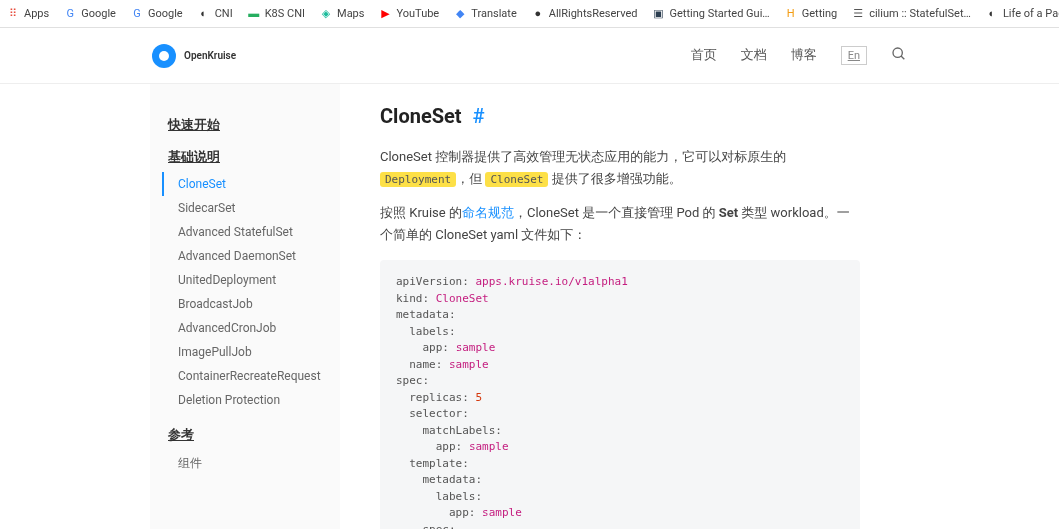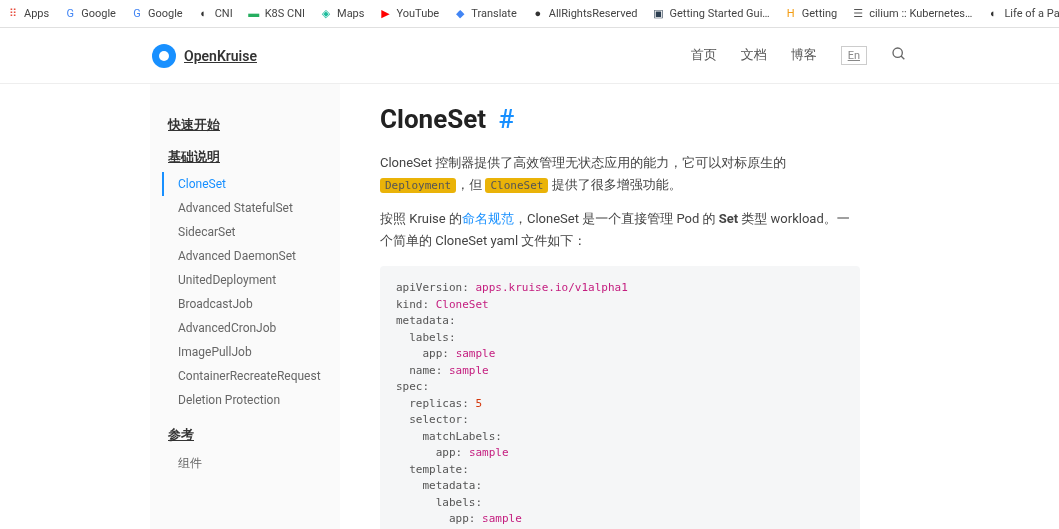--- a/index.html
+++ b/index.html
@@ -7,37 +7,37 @@
   
   .bookmarks-bar { height: 28px; border-bottom: 1px solid #e0e0e0; display: flex; align-items: center; padding: 0 6px; gap: 14px; font-size: 11px; color: #444; }
   .bookmarks-bar .bm { display: flex; align-items: center; gap: 4px; cursor: pointer; white-space: nowrap; }
   .bookmarks-bar .bm .ico { width: 14px; height: 14px; display: inline-flex; align-items: center; justify-content: center; font-size: 11px; }
   .bookmarks-bar .spacer { flex: 1; }
   
   .header { height: 56px; display: flex; align-items: center; padding: 0 32px; border-bottom: 1px solid #eee; }
   .logo-wrap { display: flex; align-items: center; gap: 8px; margin-left: 120px; }
   .logo-circle { width: 24px; height: 24px; border-radius: 50%; background: #1890ff; position: relative; }
   .logo-circle::after { content: ""; position: absolute; top: 7px; left: 7px; width: 10px; height: 10px; border-radius: 50%; background: #fff; }
-  .brand { font-weight: 600; font-size: 14px; color: #333; text-decoration: underline; }
+  .brand { font-weight: 600; font-size: 10px; color: #333; }
   .nav-right { margin-left: auto; display: flex; gap: 24px; margin-right: 120px; font-size: 13px; color: #555; }
   .nav-right .lang { border: 1px solid #ccc; padding: 2px 6px; font-size: 11px; color: #888; text-decoration: underline; }
   .nav-right .search-ico { width: 16px; height: 16px; }
   
   .page-body { display: flex; max-width: 1059px; margin: 0 auto; }
   
   .sidebar { width: 190px; background: #fafafa; padding: 18px 0 40px 12px; margin-left: 150px; font-size: 12px; color: #555; min-height: 500px; }
   .sidebar .section { font-weight: 600; color: #333; font-size: 13px; margin: 14px 0 6px 0; padding-left: 6px; text-decoration: underline; }
   .sidebar .item { padding: 5px 0 5px 14px; color: #666; cursor: pointer; border-left: 2px solid transparent; }
   .sidebar .item.active { color: #1890ff; border-left: 2px solid #1890ff; }
   
   .content { flex: 1; padding: 20px 40px 40px 40px; max-width: 560px; }
-  .content h1 { font-size: 26px; font-weight: 700; color: #222; margin-bottom: 18px; }
+  .content h1 { font-size: 20px; font-weight: 700; color: #222; margin-bottom: 18px; }
   .content h1 .anchor { color: #1890ff; font-weight: 500; margin-left: 6px; }
   .content p { font-size: 13px; line-height: 1.7; color: #444; margin-bottom: 12px; }
-  .content p code { background: #eab308; padding: 1px 5px; border-radius: 3px; font-family: Menlo, Consolas, monospace; font-size: 11px; color: #555; }
+  .content p code { background: #fde047; padding: 1px 5px; border-radius: 3px; font-family: Menlo, Consolas, monospace; font-size: 11px; color: #555; }
   .content a { color: #1890ff; text-decoration: none; }
   
   .codeblock { background: #f5f6f7; border-radius: 4px; padding: 14px 16px; font-family: Menlo, Consolas, monospace; font-size: 11px; line-height: 1.5; color: #555; margin: 14px 0 20px 0; white-space: pre; overflow-x: auto; }
   .codeblock .k { color: #555; }
   .codeblock .s { color: #c41d7f; margin-top: 20px; }
   .codeblock .n { color: #d4380d; }
 </style>
 </head>
 <body>
 
@@ -82,21 +82,21 @@
       <div class="bm">
         <span class="ico" style="color: rgb(44, 62, 80);">▣</span>
         <span>Getting Started Gui…</span>
       </div>
       <div class="bm">
         <span class="ico" style="color: rgb(243, 156, 18);">H</span>
         <span>Getting</span>
       </div>
       <div class="bm">
         <span class="ico" style="color: rgb(85, 85, 85);">☰</span>
-        <span>cilium :: Kubernetes…</span>
+        <span>cilium :: StatefulSet…</span>
       </div>
       <div class="bm">
         <span class="ico" style="color: rgb(51, 51, 51);">◐</span>
         <span>Life of a Packet in C…</span>
       </div>
     </div>
   <div class="spacer"></div>
 
 </div>
 
@@ -117,22 +117,22 @@
   </div>
 </div>
 
 <div class="page-body">
 
   <div class="sidebar">
     <div class="section">快速开始</div>
     <div class="section">基础说明</div>
     <div id="sb-items2">
         <div class="item active">CloneSet</div>
+        <div class="item">SidecarSet</div>
         <div class="item">Advanced StatefulSet</div>
-        <div class="item">SidecarSet</div>
         <div class="item">Advanced DaemonSet</div>
         <div class="item">UnitedDeployment</div>
         <div class="item">BroadcastJob</div>
         <div class="item">AdvancedCronJob</div>
         <div class="item">ImagePullJob</div>
         <div class="item">ContainerRecreateRequest</div>
         <div class="item">Deletion Protection</div>
       </div>
     <div class="section">参考</div>
     <div id="sb-items3">

